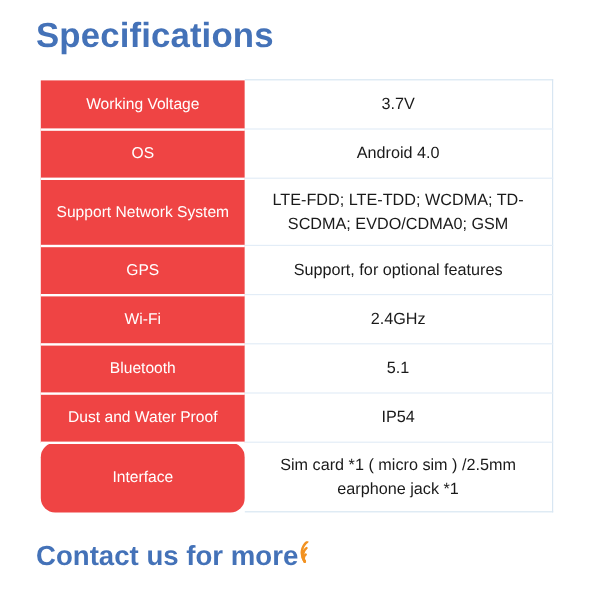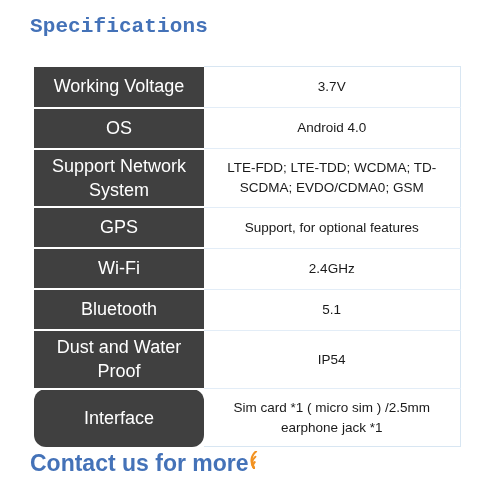--- a/index.html
+++ b/index.html
@@ -20,46 +20,45 @@
     width: 500px;
     height: 500px;
     box-sizing: border-box;
   }
 
   
   .page-title {
     position: absolute;
     left: 30px;
     top: 16px;
-    font-size: 21px;
+    font-size: 29px;
     font-weight: 600;
     color: #4472b8;
     letter-spacing: 0.1px;
     line-height: 1;
     white-space: nowrap;
-    font-family: Liberation Mono, monospace;
   }
 
   
   .spec-table {
     position: absolute;
     left: 34px;
     top: 66px;
     width: 426px;
     border-collapse: collapse;
     table-layout: fixed;
   }
   .spec-table tr {
     
   }
   .spec-label {
     width: 170px;
-    background: #404040;
+    background: #ef4444;
     color: #ffffff;
-    font-size: 18px;
+    font-size: 13px;
     text-align: center;
     vertical-align: middle;
     padding: 4px 6px;
     border-bottom: 2px solid #ffffff;
     line-height: 1.35;
     box-sizing: border-box;
   }
   .spec-table tr:last-child .spec-label {
     border-bottom: none;
     border-radius: 12px;

